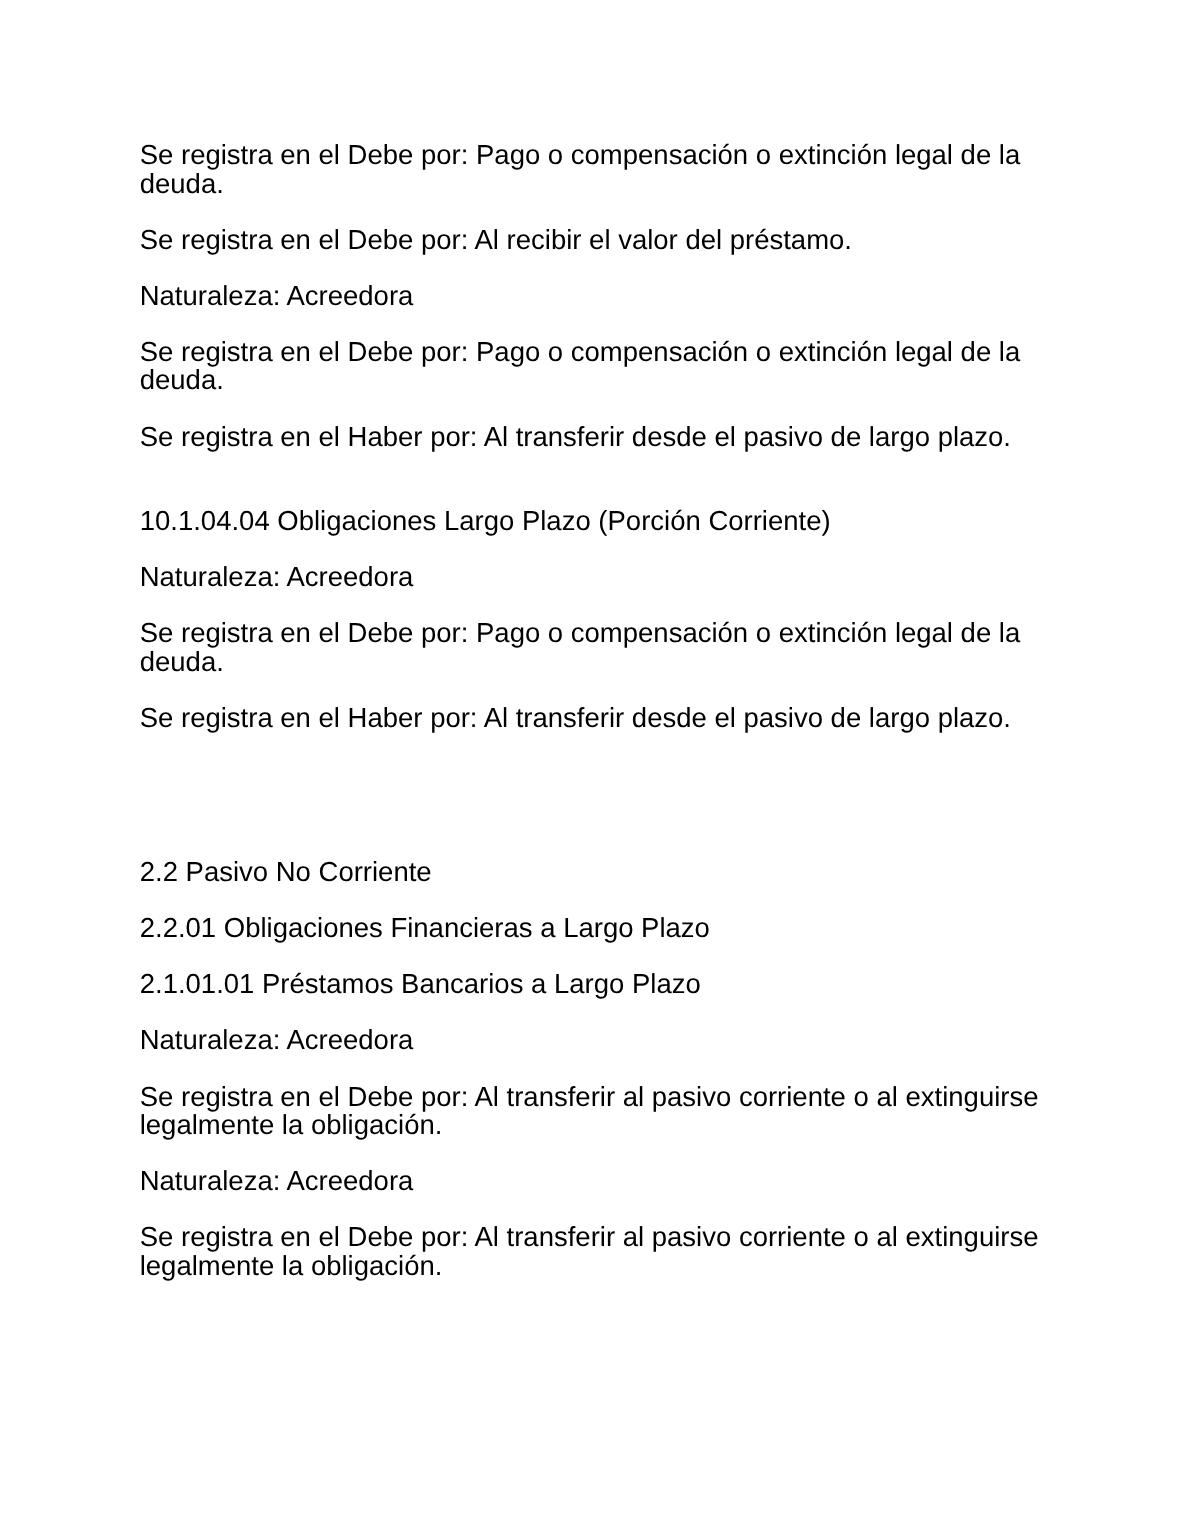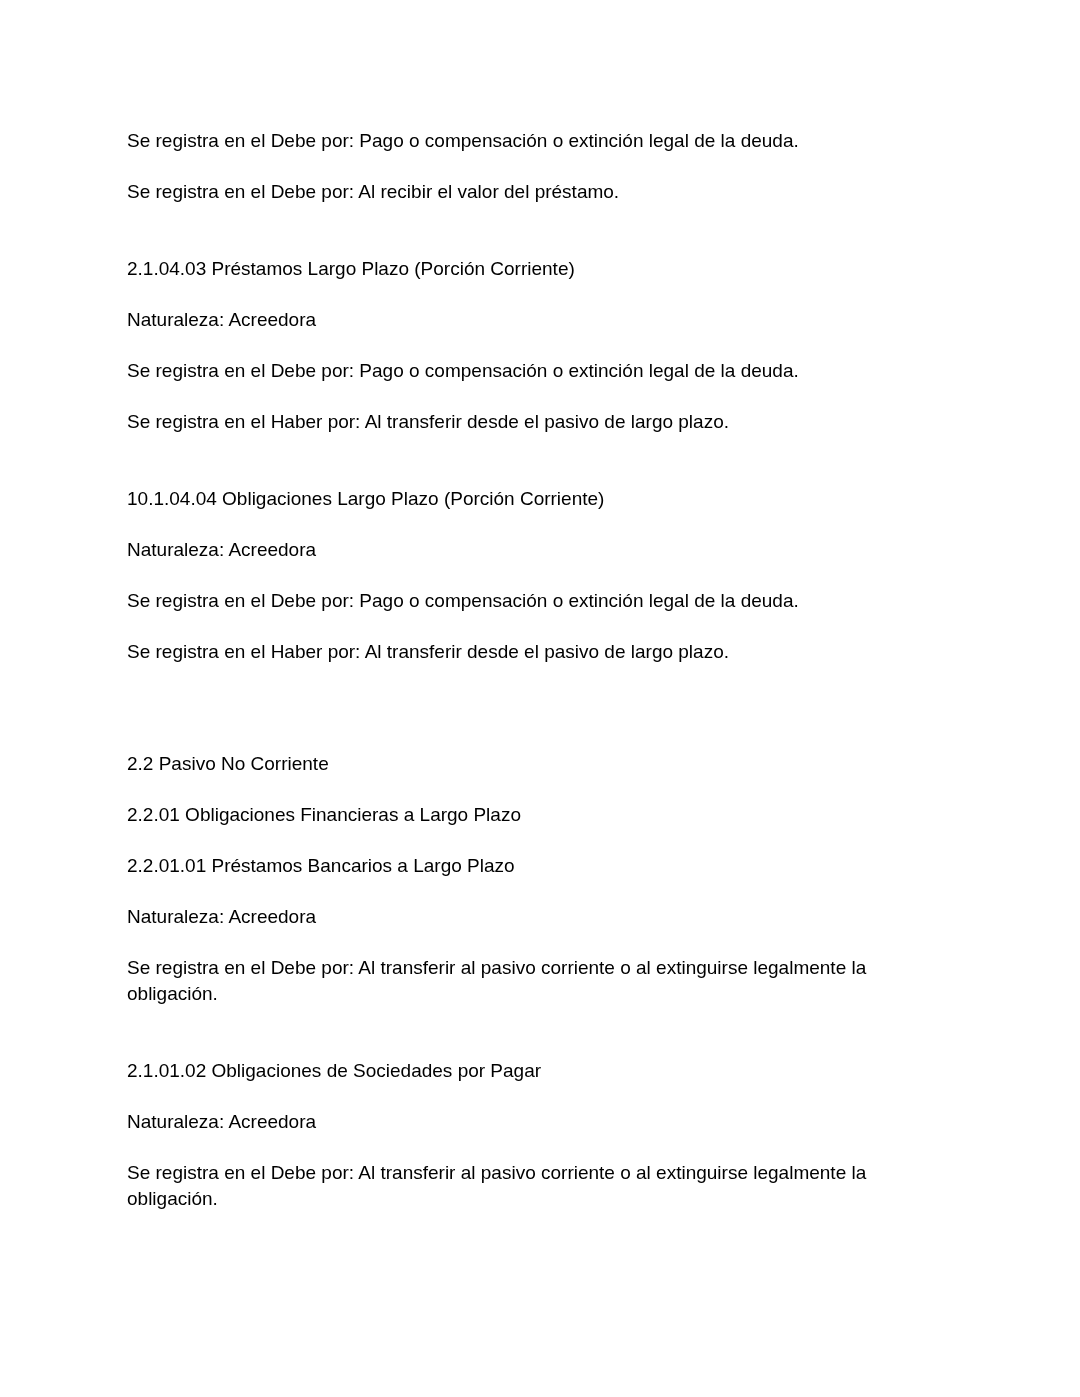--- a/index.html
+++ b/index.html
@@ -8,60 +8,58 @@
     background: #ffffff;
   }
   .page {
     position: relative;
     width: 1080px;
     min-height: 1397px;
     margin: 0 auto;
     background: #ffffff;
     color: #000000;
     font-family: "Liberation Sans", "DejaVu Sans", sans-serif;
-    font-size: 19px;
+    font-size: 25px;
     line-height: 26px;
     box-sizing: border-box;
     padding: 128px 127px 60px 127px;
   }
   .para {
     margin: 0 0 25px 0;
     white-space: normal;
     word-spacing: normal;
   }
   
   .gap-1 {
     margin-top: 51px;
   }
   
   .gap-2 {
-    margin-top: 86px;
+    margin-top: 114px;
   }
 </style>
 </head>
 <body>
 
 <div class="page">
 
   <p class="para">Se registra en el Debe por: Pago o compensación o extinción legal de la deuda.</p>
   <p class="para">Se registra en el Debe por: Al recibir el valor del préstamo.</p>
 
-  <p class="para gap-1">2.1.04.03 Préstamos Largo Plazo (Porción Corriente)</p>
   <p class="para">Naturaleza: Acreedora</p>
   <p class="para">Se registra en el Debe por: Pago o compensación o extinción legal de la deuda.</p>
   <p class="para">Se registra en el Haber por: Al transferir desde el pasivo de largo plazo.</p>
 
   <p class="para gap-1">10.1.04.04 Obligaciones Largo Plazo (Porción Corriente)</p>
   <p class="para">Naturaleza: Acreedora</p>
   <p class="para">Se registra en el Debe por: Pago o compensación o extinción legal de la deuda.</p>
   <p class="para">Se registra en el Haber por: Al transferir desde el pasivo de largo plazo.</p>
 
   <p class="para gap-2">2.2 Pasivo No Corriente</p>
   <p class="para">2.2.01 Obligaciones Financieras a Largo Plazo</p>
-  <p class="para">2.2.01.01 Préstamos Bancarios a Largo Plazo</p>
+  <p class="para">2.1.01.01 Préstamos Bancarios a Largo Plazo</p>
   <p class="para">Naturaleza: Acreedora</p>
   <p class="para">Se registra en el Debe por: Al transferir al pasivo corriente o al extinguirse legalmente la obligación.</p>
 
-  <p class="para gap-1">2.1.01.02 Obligaciones de Sociedades por Pagar</p>
   <p class="para">Naturaleza: Acreedora</p>
   <p class="para">Se registra en el Debe por: Al transferir al pasivo corriente o al extinguirse legalmente la obligación.</p>
 
 </div>
 
 </body></html>

